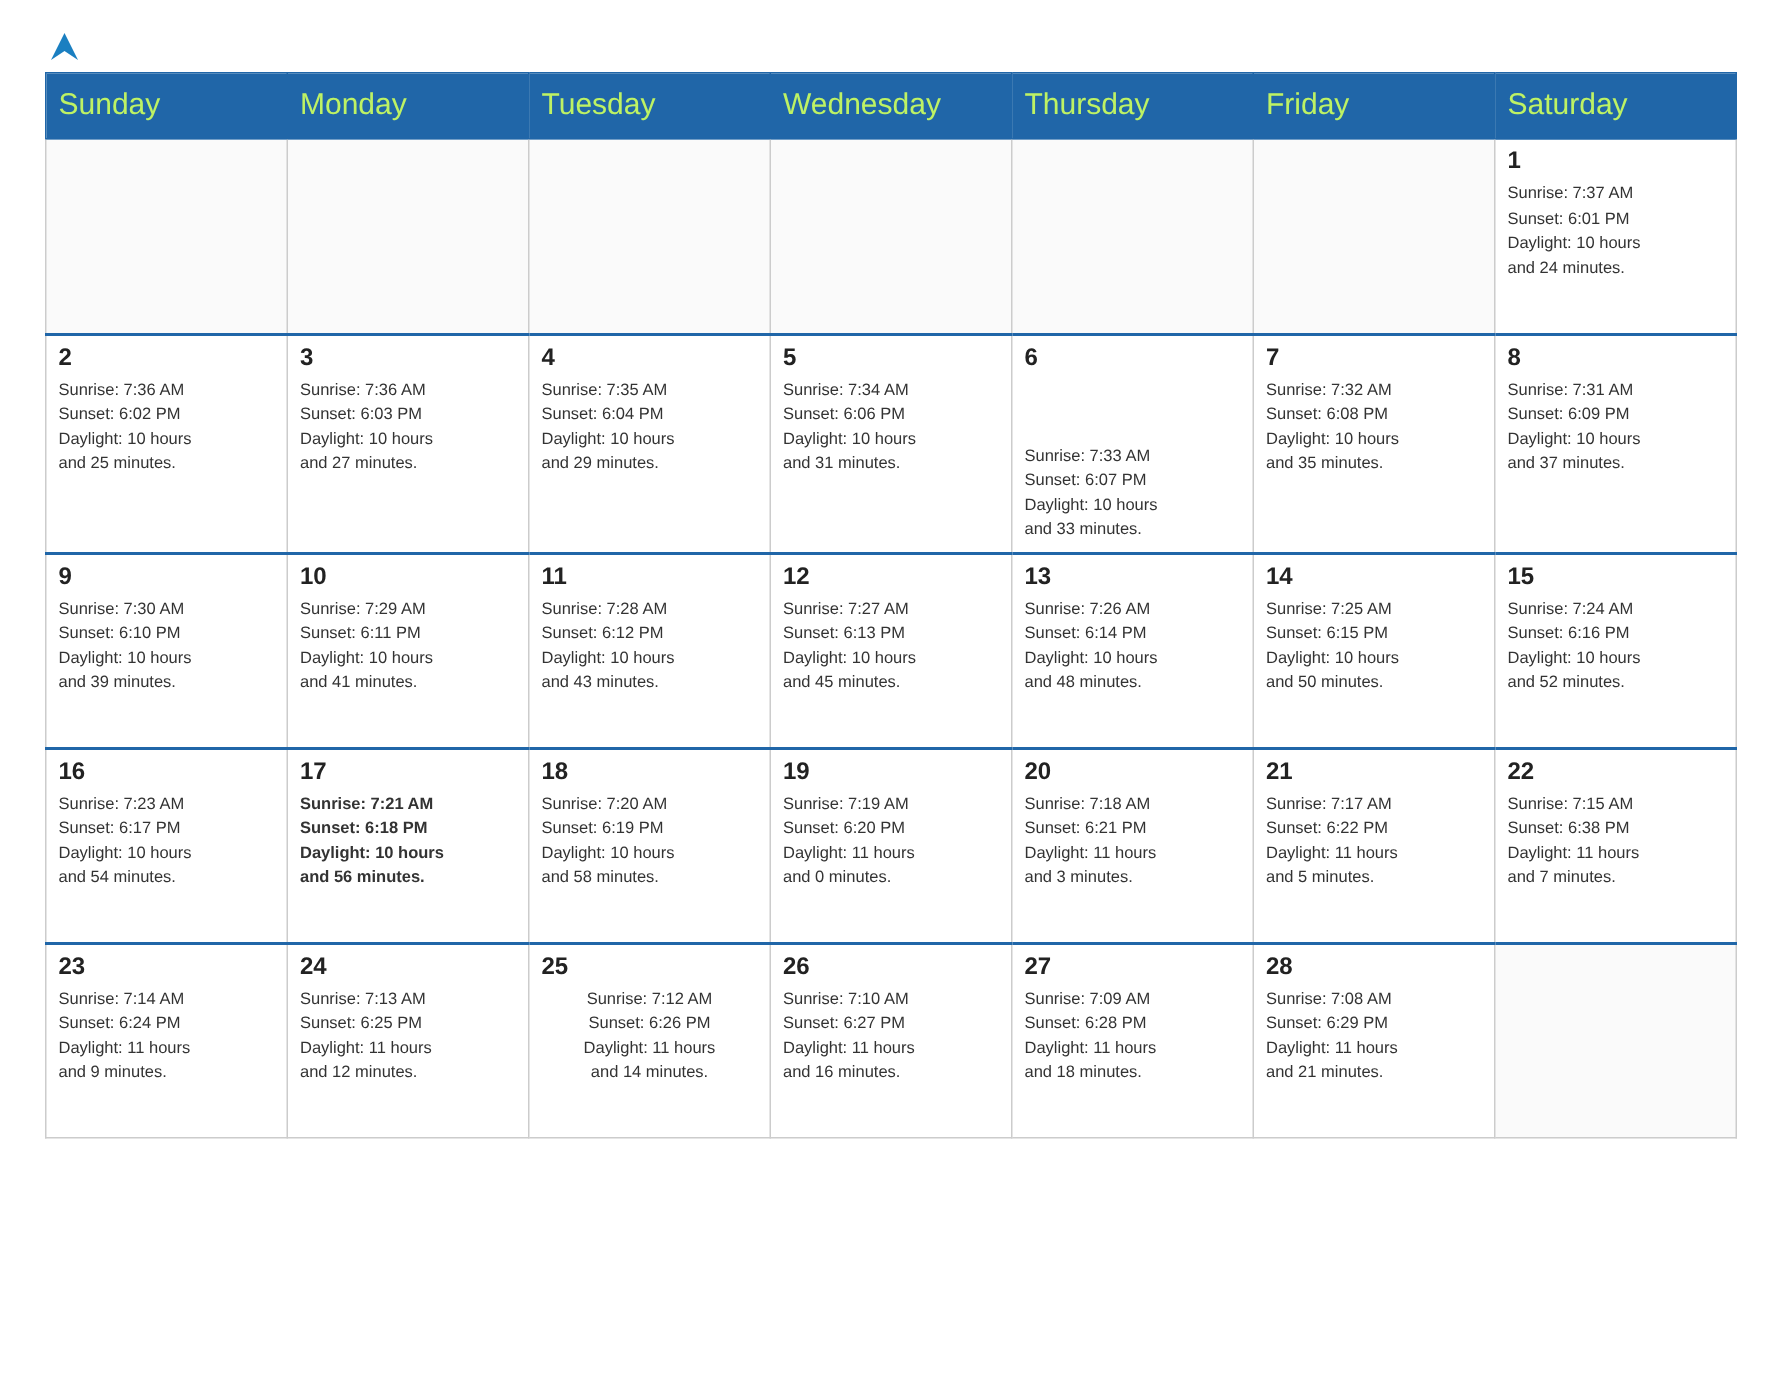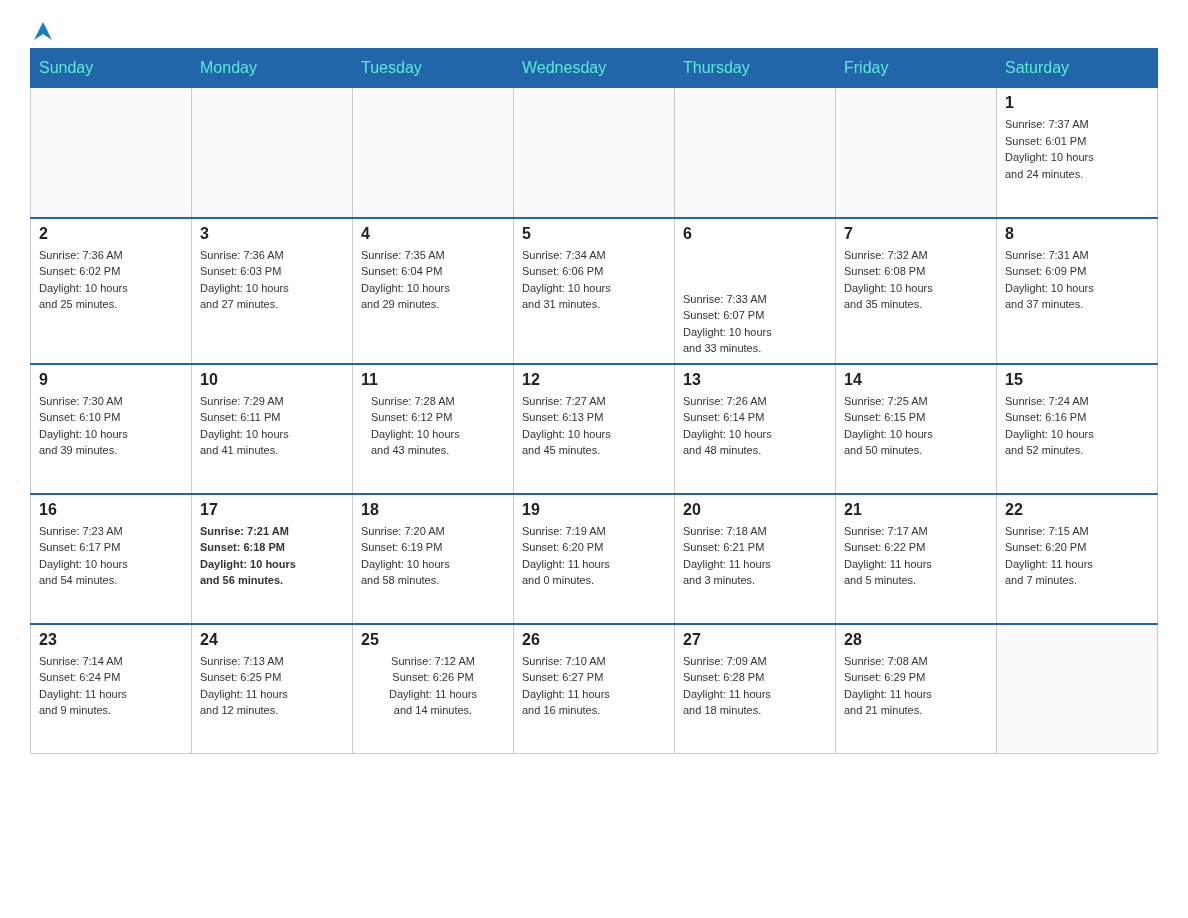--- a/index.html
+++ b/index.html
@@ -30,24 +30,24 @@
       color: #444;
       margin-top: 4px;
     }
     .calendar {
       width: 100%;
       border-collapse: collapse;
       margin-top: 10px;
     }
     .calendar th {
       background-color: #2066a8;
-      color: #5eead4;
+      color: #bef264;
       padding: 10px 8px;
       text-align: left;
-      font-size: 16px;
+      font-size: 20px;
       font-weight: normal;
       border: 1px solid #2066a8;
     }
     .calendar td {
       border: 1px solid #ccc;
       vertical-align: top;
       padding: 6px 8px;
       width: calc(100% / 7);
       min-height: 120px;
       height: 130px;
@@ -196,21 +196,21 @@
         </td>
         <td>
           <span class="day-number">10</span>
           <div class="day-info" style="white-space: pre-line;">Sunrise: 7:29 AM
 Sunset: 6:11 PM
 Daylight: 10 hours
 and 41 minutes.</div>
         </td>
         <td>
           <span class="day-number">11</span>
-          <div class="day-info" style="white-space: pre-line; margin-left: 10px;">Sunrise: 7:28 AM
+          <div class="day-info" style="white-space: pre-line;">Sunrise: 7:28 AM
 Sunset: 6:12 PM
 Daylight: 10 hours
 and 43 minutes.</div>
         </td>
         <td>
           <span class="day-number">12</span>
           <div class="day-info" style="white-space: pre-line;">Sunrise: 7:27 AM
 Sunset: 6:13 PM
 Daylight: 10 hours
 and 45 minutes.</div>
@@ -276,21 +276,21 @@
         <td>
           <span class="day-number">21</span>
           <div class="day-info" style="white-space: pre-line;">Sunrise: 7:17 AM
 Sunset: 6:22 PM
 Daylight: 11 hours
 and 5 minutes.</div>
         </td>
         <td>
           <span class="day-number">22</span>
           <div class="day-info" style="white-space: pre-line;">Sunrise: 7:15 AM
-Sunset: 6:20 PM
+Sunset: 6:38 PM
 Daylight: 11 hours
 and 7 minutes.</div>
         </td>
       </tr>
       <tr class="row-separator">
         <td>
           <span class="day-number">23</span>
           <div class="day-info" style="white-space: pre-line;">Sunrise: 7:14 AM
 Sunset: 6:24 PM
 Daylight: 11 hours

